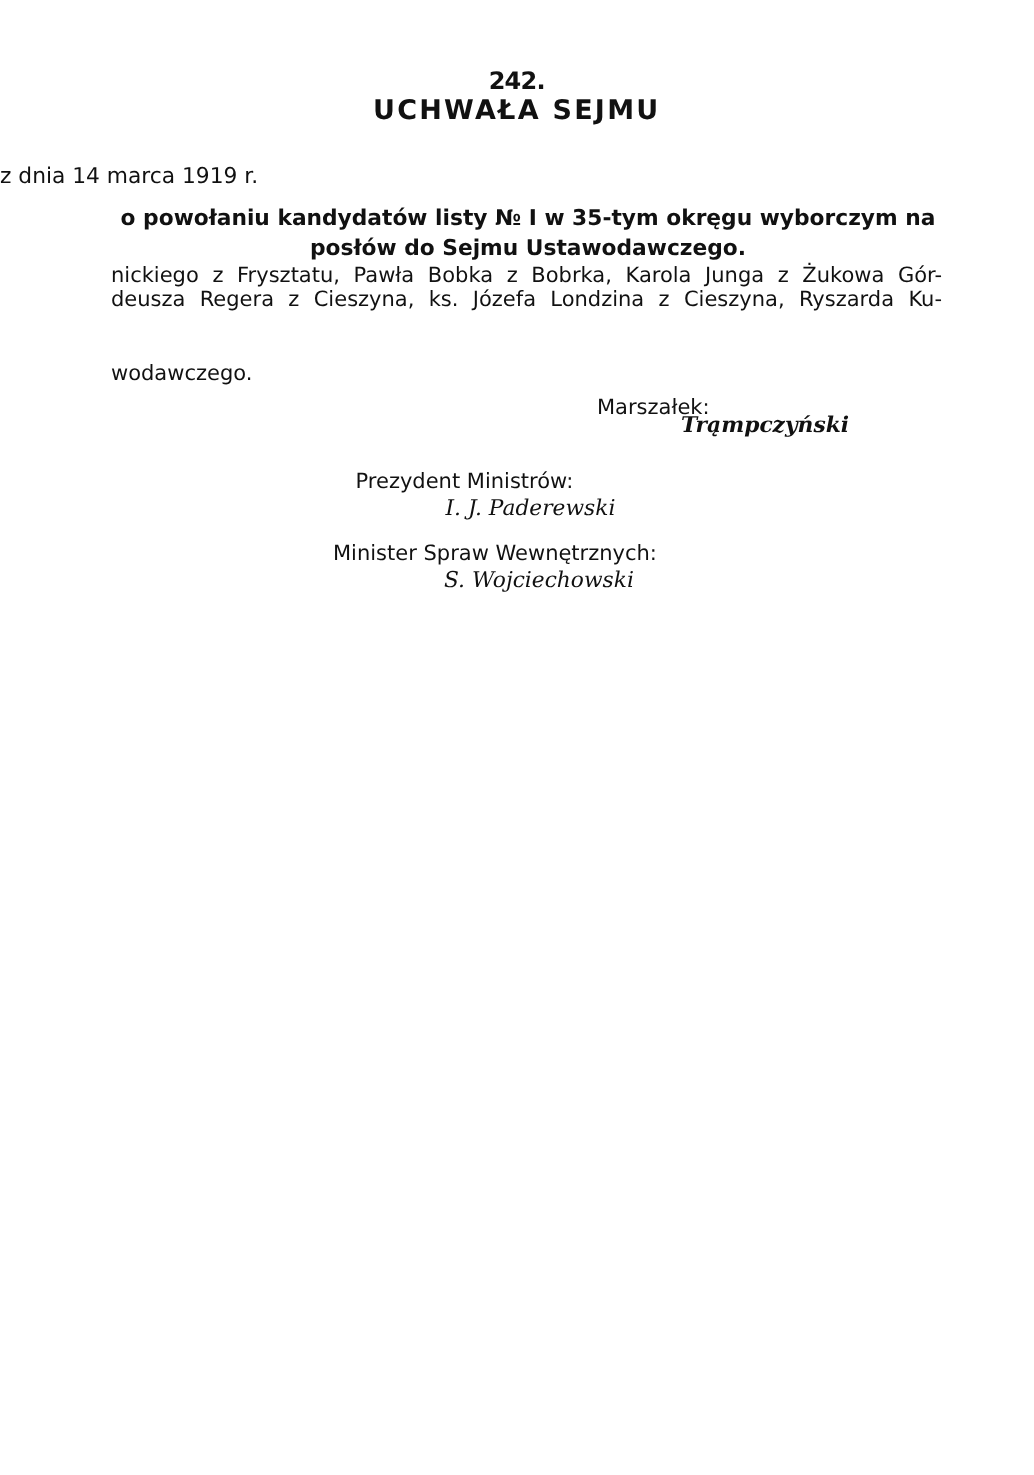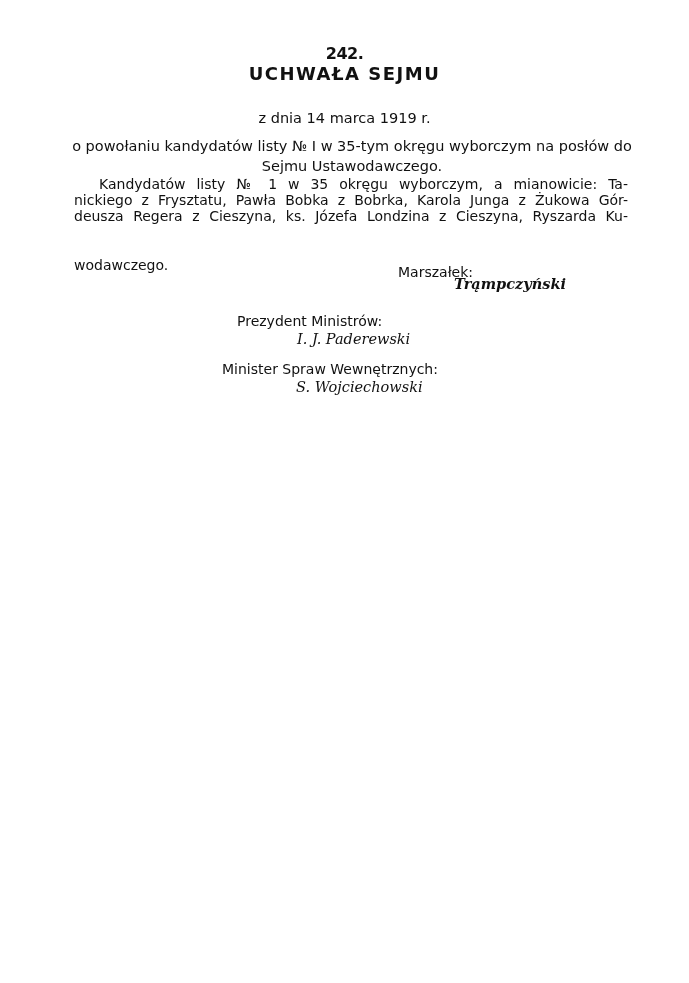--- a/index.html
+++ b/index.html
@@ -1,40 +1,39 @@
 <!DOCTYPE html>
 <html><head>
 <meta charset="utf-8">
 <style>
   html, body { margin: 0; padding: 0; background: #ffffff; }
   body { width: 689px; height: 983px; position: relative; overflow: hidden; color: #111; font-family: "DejaVu Sans", sans-serif; }
   .abs { position: absolute; white-space: nowrap; }
   .page-number { top: 44px; left: 0; width: 689px; text-align: center; font-size: 16px; font-weight: bold; letter-spacing: -0.5px; }
   .title { top: 63px; left: 0; width: 689px; text-align: center; font-size: 18px; font-weight: bold; letter-spacing: 1.5px; }
-  .date { top: 110px; left: 0; width: 689px; text-align: center; font-size: 14.5px; }
-  .subject { top: 136px; left: 72px; width: 560px; text-align: center; font-size: 14.5px; font-weight: normal; line-height: 20px; white-space: normal; }
+  .date { top: 110px; left: 0; width: 689px; text-align: left; font-size: 14.5px; }
+  .subject { top: 136px; left: 72px; width: 560px; text-align: center; font-size: 14.5px; font-weight: bold; line-height: 20px; white-space: normal; }
   .body-text { top: 176px; left: 74px; width: 554px; font-size: 14px; line-height: 16px; text-align: justify; white-space: normal; }
   .body-text .line { display: block; text-align-last: justify; }
   .body-text .line.first { text-indent: 25px; }
   .body-text .line.last { text-align-last: left; margin-top: 33px; }
   .sig-label { font-size: 14px; }
   .sig-name { font-family: "DejaVu Serif", serif; font-style: italic; font-size: 14.5px; }
   .sig-name.bold { font-weight: bold; }
 </style>
 </head>
 <body>
 
 <div>
   <div class="abs page-number">242.</div>
   <div class="abs title">UCHWAŁA SEJMU</div>
   <div class="abs date">z dnia 14 marca 1919 r.</div>
   <div class="abs subject">o powołaniu kandydatów listy № I w 35-tym okręgu wyborczym na posłów do Sejmu Ustawodawczego.</div>
 
   <div class="abs body-text">
-    <span class="line first">Kandydatów listy № 1 w 35 okręgu wyborczym, a mianowicie: Ta-</span>
     <span class="line">nickiego z Frysztatu, Pawła Bobka z Bobrka, Karola Junga z Żukowa Gór-</span>
     <span class="line">deusza Regera z Cieszyna, ks. Józefa Londzina z Cieszyna, Ryszarda Ku-</span>
     <span class="line last">wodawczego.</span>
   </div>
 
   <div>
     <div class="abs sig-label" style="top:264px; left:398px;">Marszałek:</div>
     <div class="abs sig-name bold" style="top:275px; left:454px;">Trąmpczyński</div>
   </div>
 

